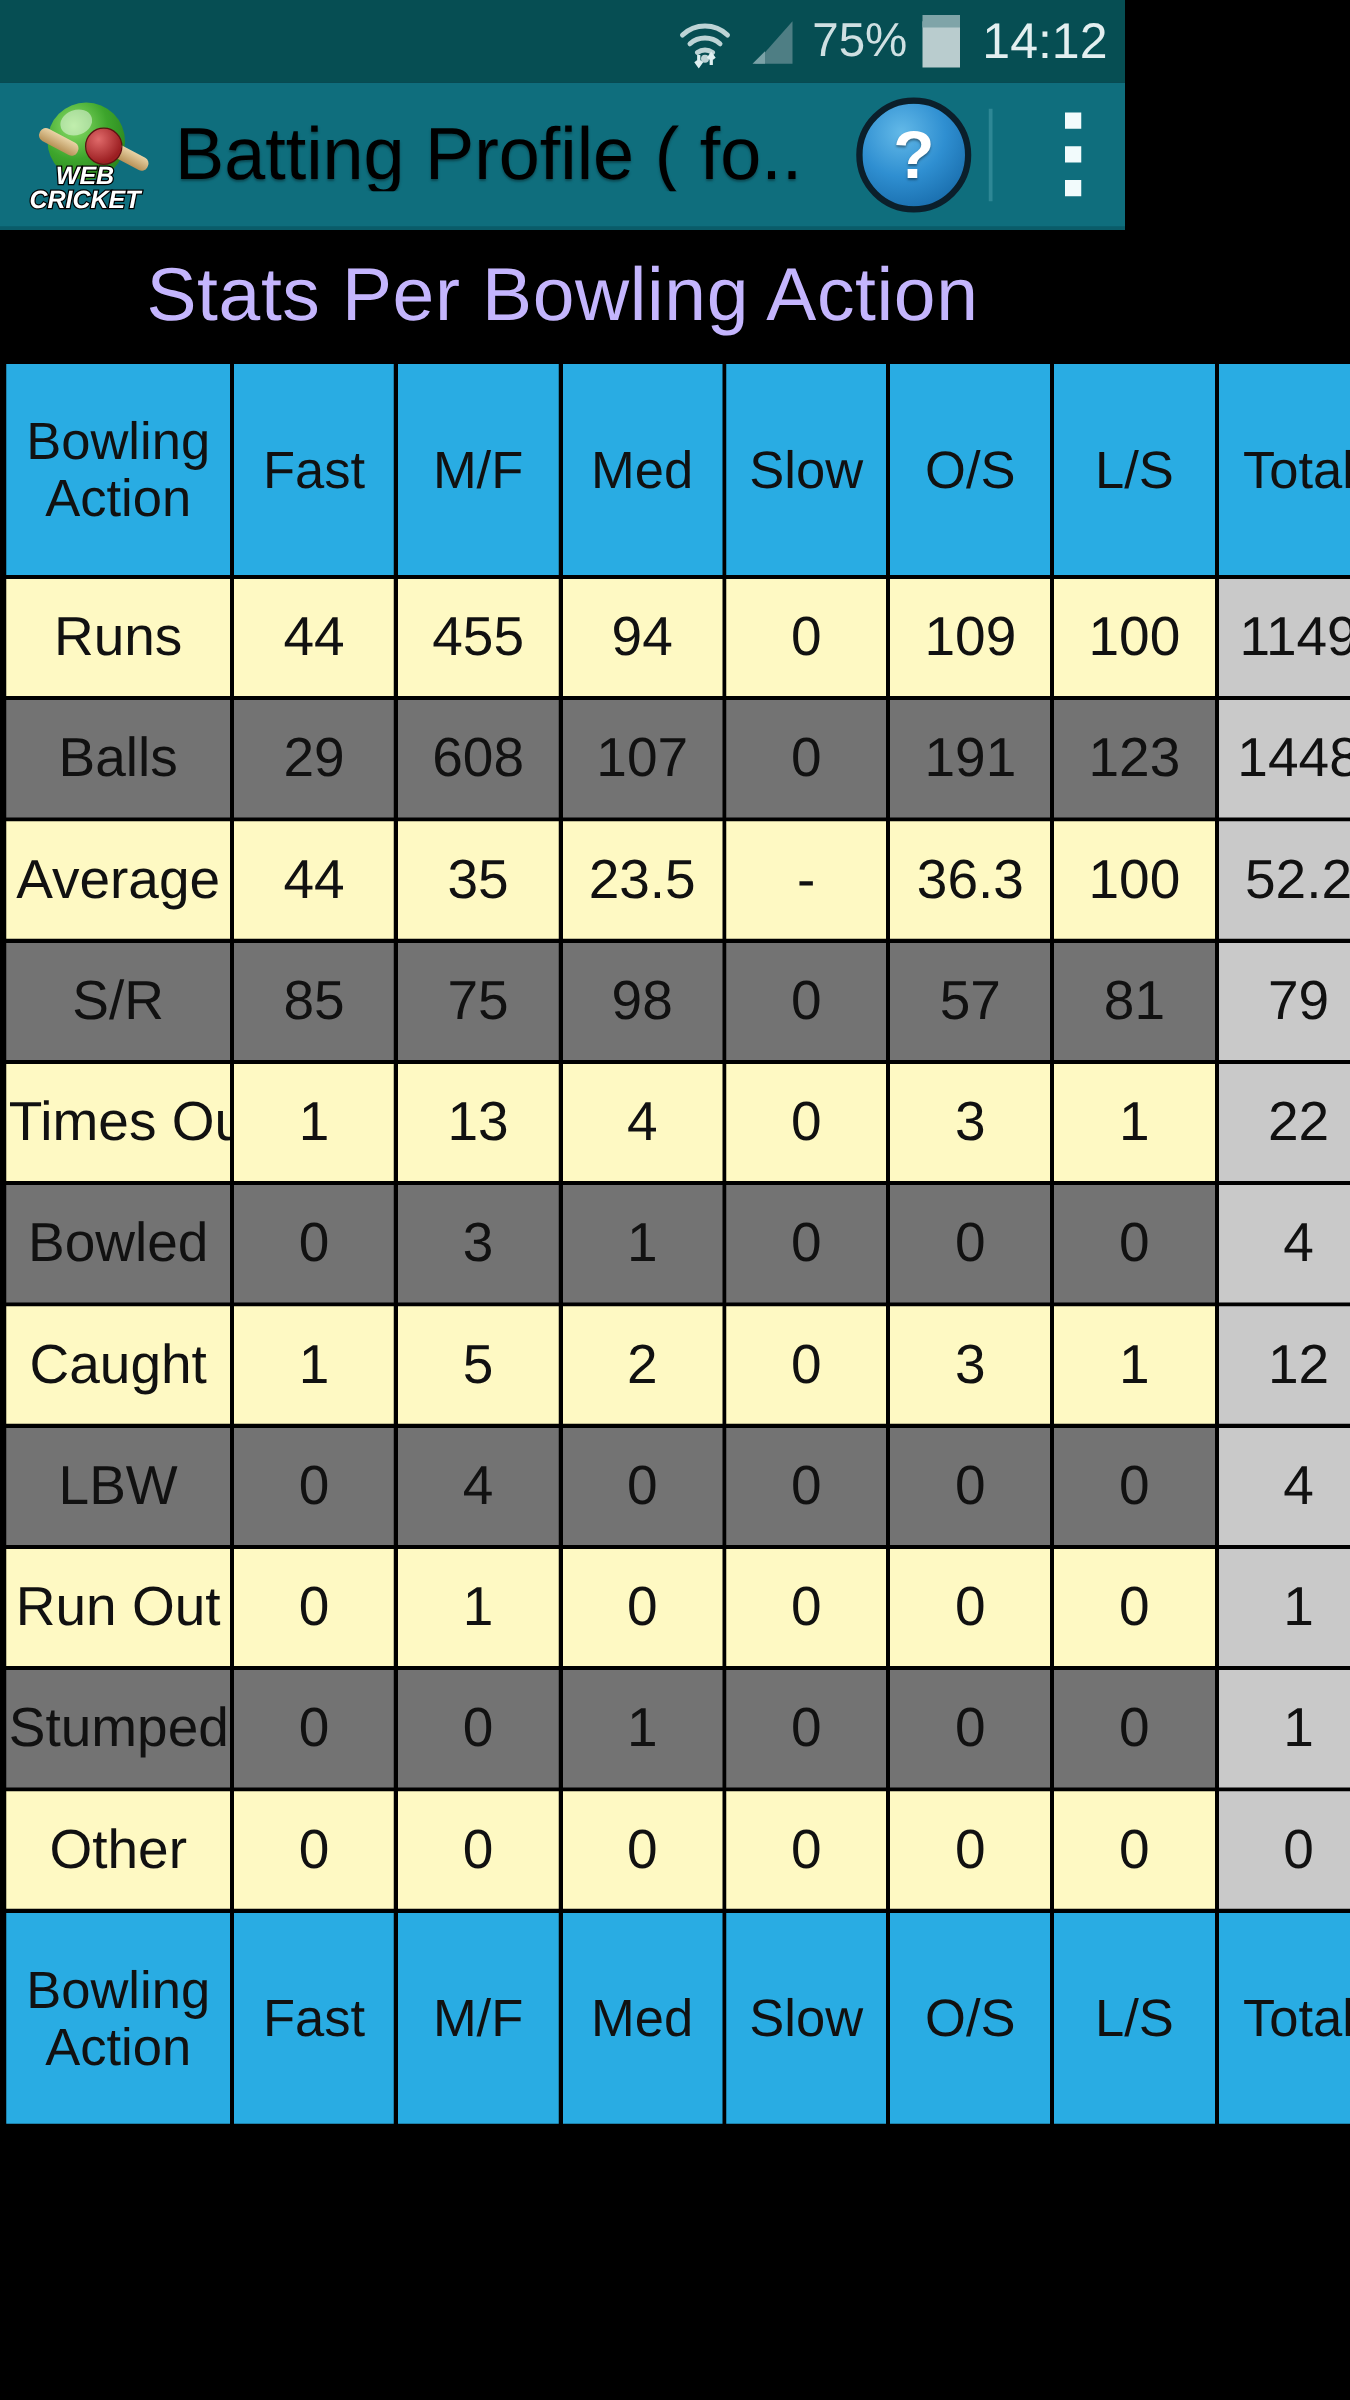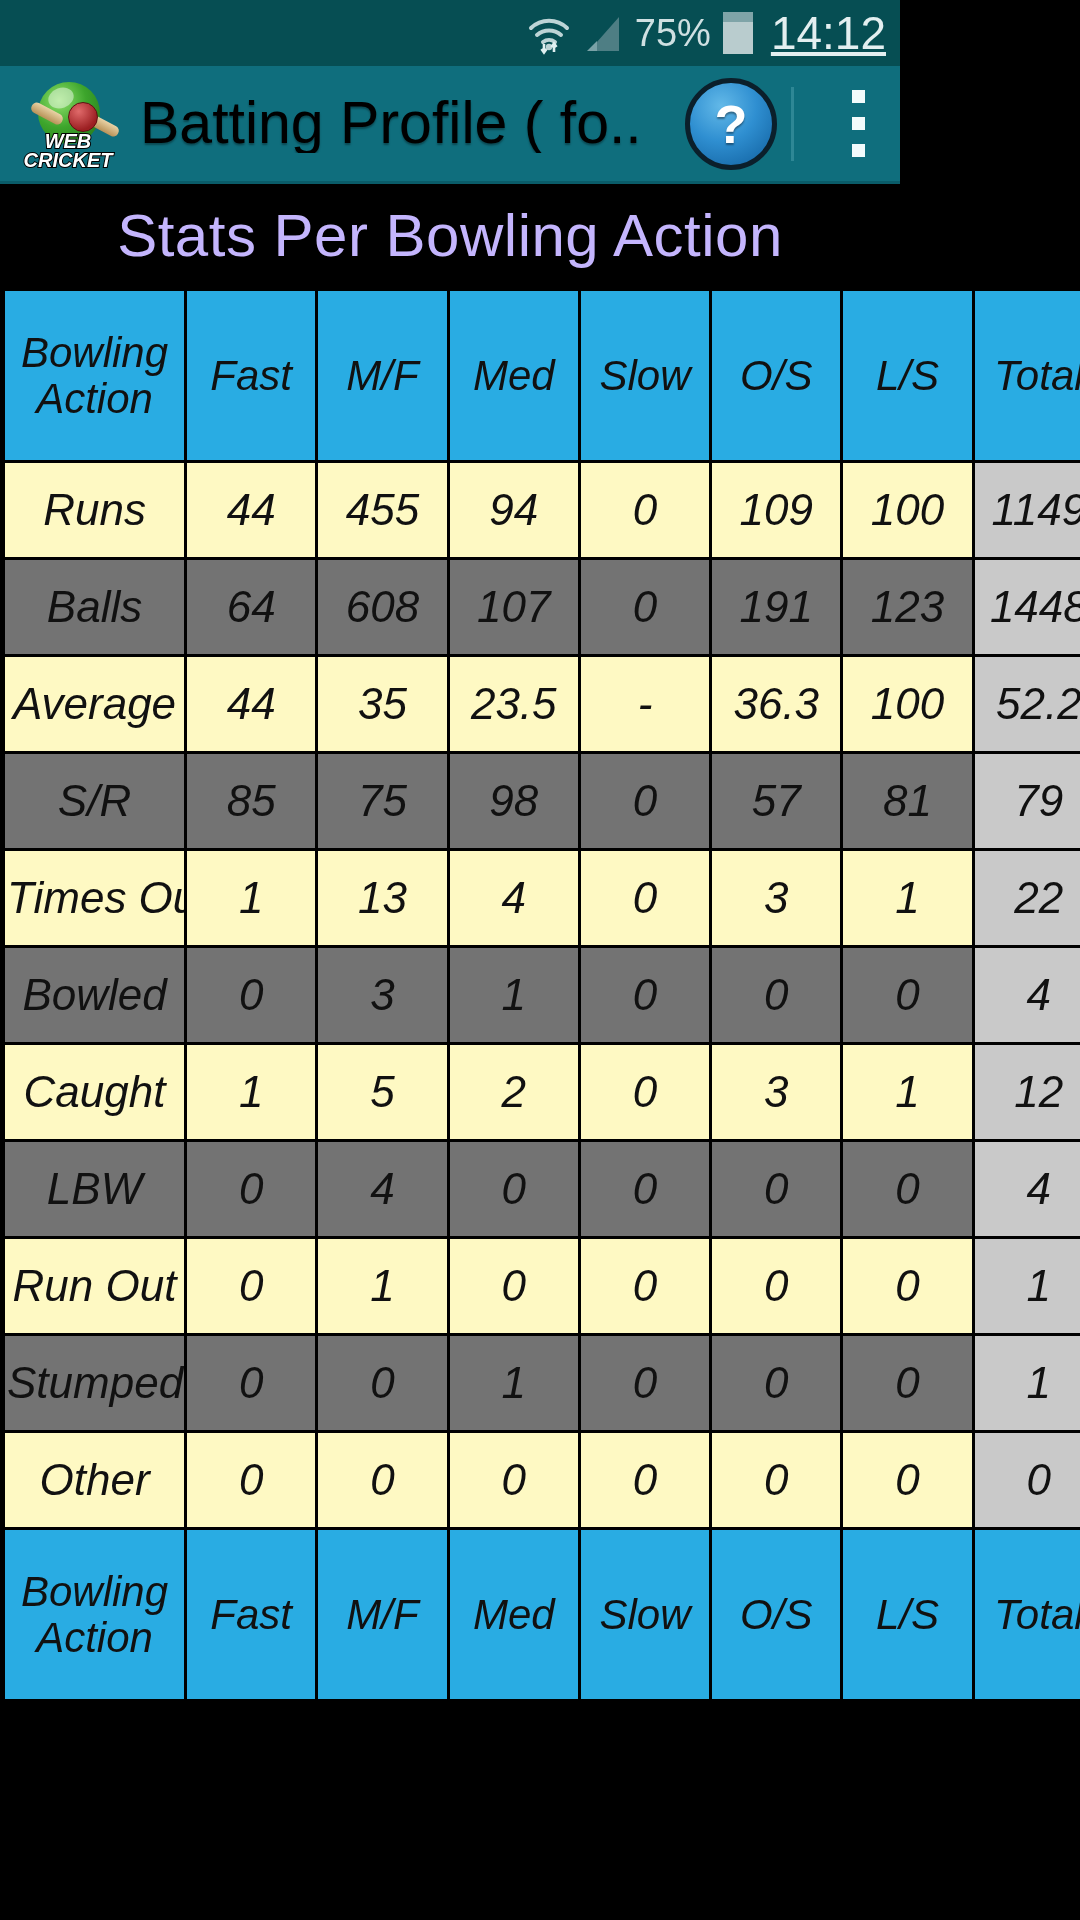--- a/index.html
+++ b/index.html
@@ -21,21 +21,21 @@
   .wifi-wrap { position:relative; width:44px; height:44px; }
   .sig-wrap  { position:relative; width:40px; height:44px; }
   .sb-text {
     color:#cfe0e2; font-size:38px; letter-spacing:0px; line-height:1;
     font-family:"Liberation Sans", sans-serif;
   }
   .batt { position:relative; width:30px; height:42px; }
   .batt-body { position:absolute; left:0; bottom:0; width:30px; height:37px; background:#b9ccce; }
   .batt-cap  { position:absolute; left:9px; top:0; width:13px; height:6px; background:#7fa4a8; }
   .batt-fill { position:absolute; left:0; top:0; width:30px; height:10px; background:#7fa4a8; }
-  .clock { color:#e3eff0; font-size:46px; line-height:1; margin-left:6px; font-weight:400;text-decoration:underline; }
+  .clock { color:#e3eff0; font-size:40px; line-height:1; margin-left:6px; font-weight:400; }
 
   
   .actionbar {
     height:118px; background:#0f6e7d;
     display:flex; align-items:center; position:relative;
     border-bottom:3px solid #0a5c69;
   }
   .logo { width:112px; height:100px; margin-left:12px; position:relative; flex:0 0 auto; }
   .logo-ball { position:absolute; left:26px; top:8px; width:62px; height:62px; border-radius:50%;
                background:radial-gradient(circle at 34% 30%, #8ee06a 0%, #3da52c 45%, #1f7016 100%); }
@@ -70,21 +70,21 @@
   .ov-dot { width:13px; height:13px; background:#f2fbfc; }
 
   
   .page-title {
     height:104px; background:#000; color:#c4b5fd;
     font-size:60px; line-height:104px; text-align:center;
     letter-spacing:0.5px;
   }
 
   
-  .table-wrap { width:1080px; background:#000; overflow:hidden;font-style:italic; }
+  .table-wrap { width:1080px; background:#000; overflow:hidden; }
   table.stats { border-collapse:collapse; table-layout:fixed; width:1104px; margin-left:2px; }
   table.stats col.c0 { width:172px; }
   table.stats col.cx { width:124px; }
   table.stats col.ct { width:124px; }
   table.stats td, table.stats th {
     border:3px solid #000;
     text-align:center; vertical-align:middle;
     font-weight:400; font-size:44px; color:#111;
     font-family:"Liberation Sans", sans-serif;
     height:97px; padding:0 2px;
@@ -188,21 +188,21 @@
             <td>44</td>
             <td>455</td>
             <td>94</td>
             <td>0</td>
             <td>109</td>
             <td>100</td>
             <td class="total">1149</td>
           </tr>
           <tr class="even">
             <td class="rowlabel">Balls</td>
-            <td>64</td>
+            <td>29</td>
             <td>608</td>
             <td>107</td>
             <td>0</td>
             <td>191</td>
             <td>123</td>
             <td class="total">1448</td>
           </tr>
           <tr class="odd">
             <td class="rowlabel">Average</td>
             <td>44</td>

